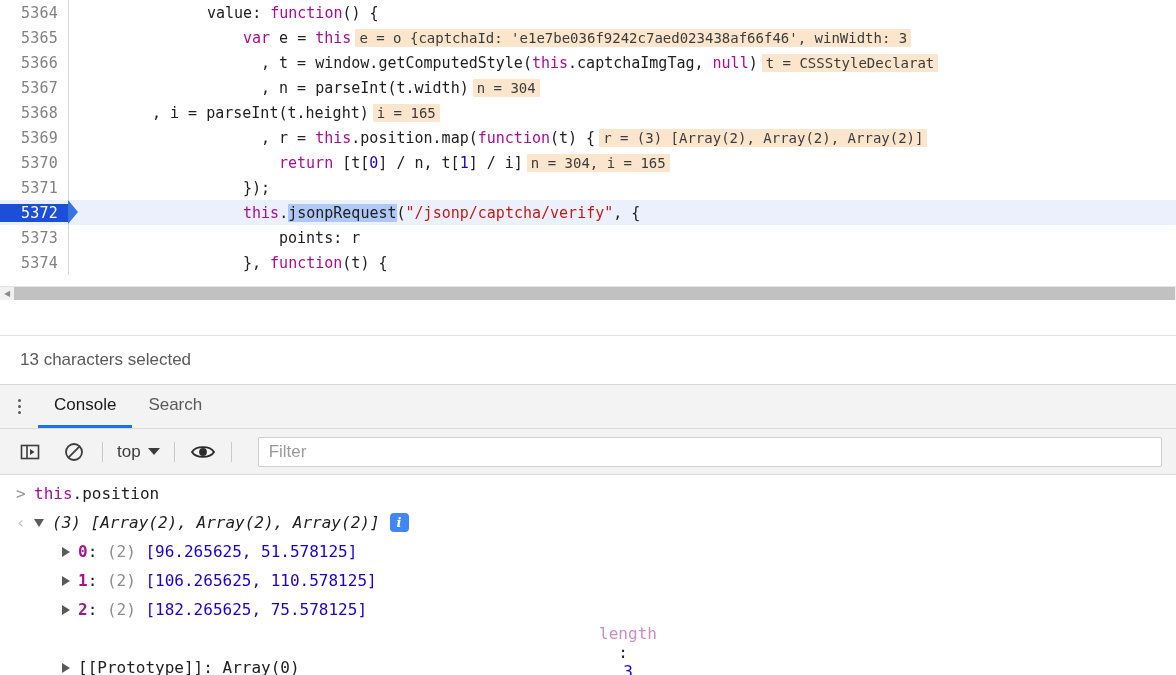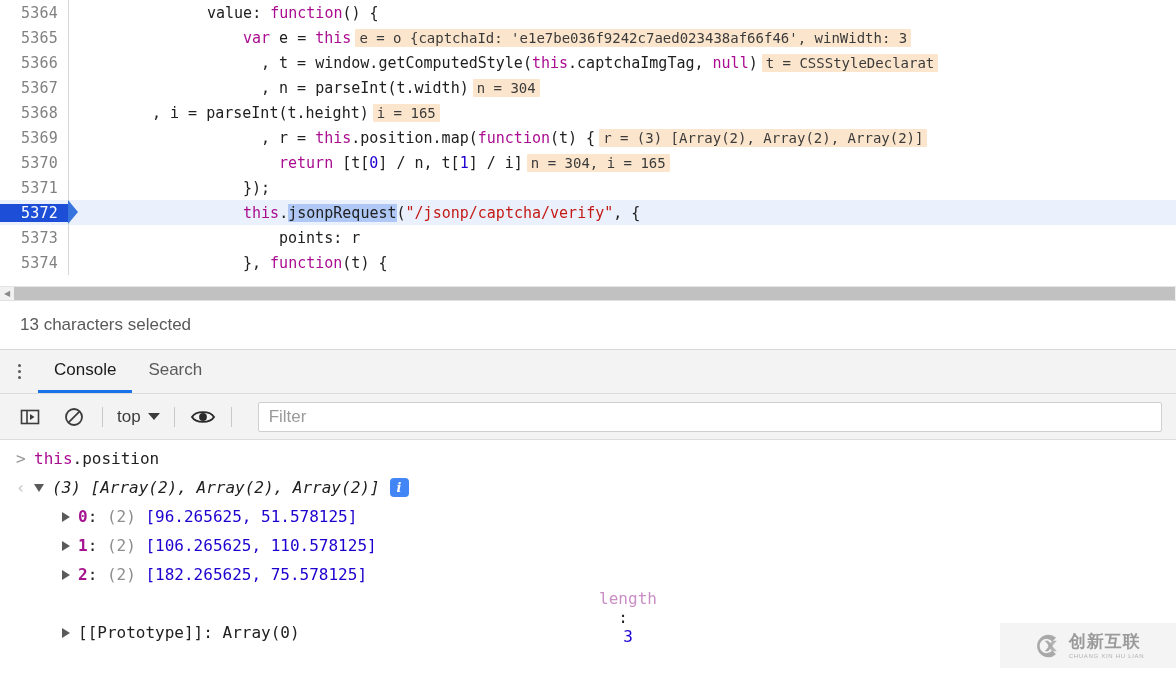--- a/index.html
+++ b/index.html
@@ -121,20 +121,21 @@
     min-height: 50px;
     background: #ffffff;
     border-top: 1px solid #e0e0e0;
     border-bottom: 1px solid #d8d8d8;
     display: flex;
     align-items: center;
     padding-left: 20px;
     font-size: 17px;
     color: #5a5a5a;
     font-family: "Liberation Sans", sans-serif;
+    margin-top: 35px;
   }
 
   
   .drawer { flex: 1; display: flex; flex-direction: column; background: #ffffff; min-height: 0; }
   .drawer-tabs {
     height: 44px; min-height: 44px;
     background: #f3f3f3;
     display: flex;
     align-items: stretch;
     border-bottom: 1px solid #dcdcdc;
@@ -382,25 +383,14 @@
       <div class="c-row indent-1">
         <span class="tri"></span>
         <span class="c-dark">[[Prototype]]</span>
         <span class="c-dark">: </span>
         <span class="c-dark">Array(0)</span>
       </div>
 
     </div>
   </div>
 
-  <div class="watermark">
-    <svg class="wm-mark" viewBox="0 0 40 40" aria-hidden="true">
-      <path d="M32 9 A15 15 0 1 0 32 31 L27 26 A9.5 9.5 0 1 1 27 14 Z" fill="#a9a9a9"></path>
-      <path d="M17 13 L23 20 L17 27 L21.5 27 L27.5 20 L21.5 13 Z" fill="#a9a9a9"></path>
-      <path d="M27 13 L33 13 L27 20 L33 27 L27 27 L21 20 Z" fill="#a9a9a9" opacity="0.85"></path>
-    </svg>
-    <div class="wm-text">
-      <span class="wm-cn">创新互联</span>
-      <span class="wm-py">CHUANG XIN HU LIAN</span>
-    </div>
-  </div>
 
 </div>
 
 </body></html>

